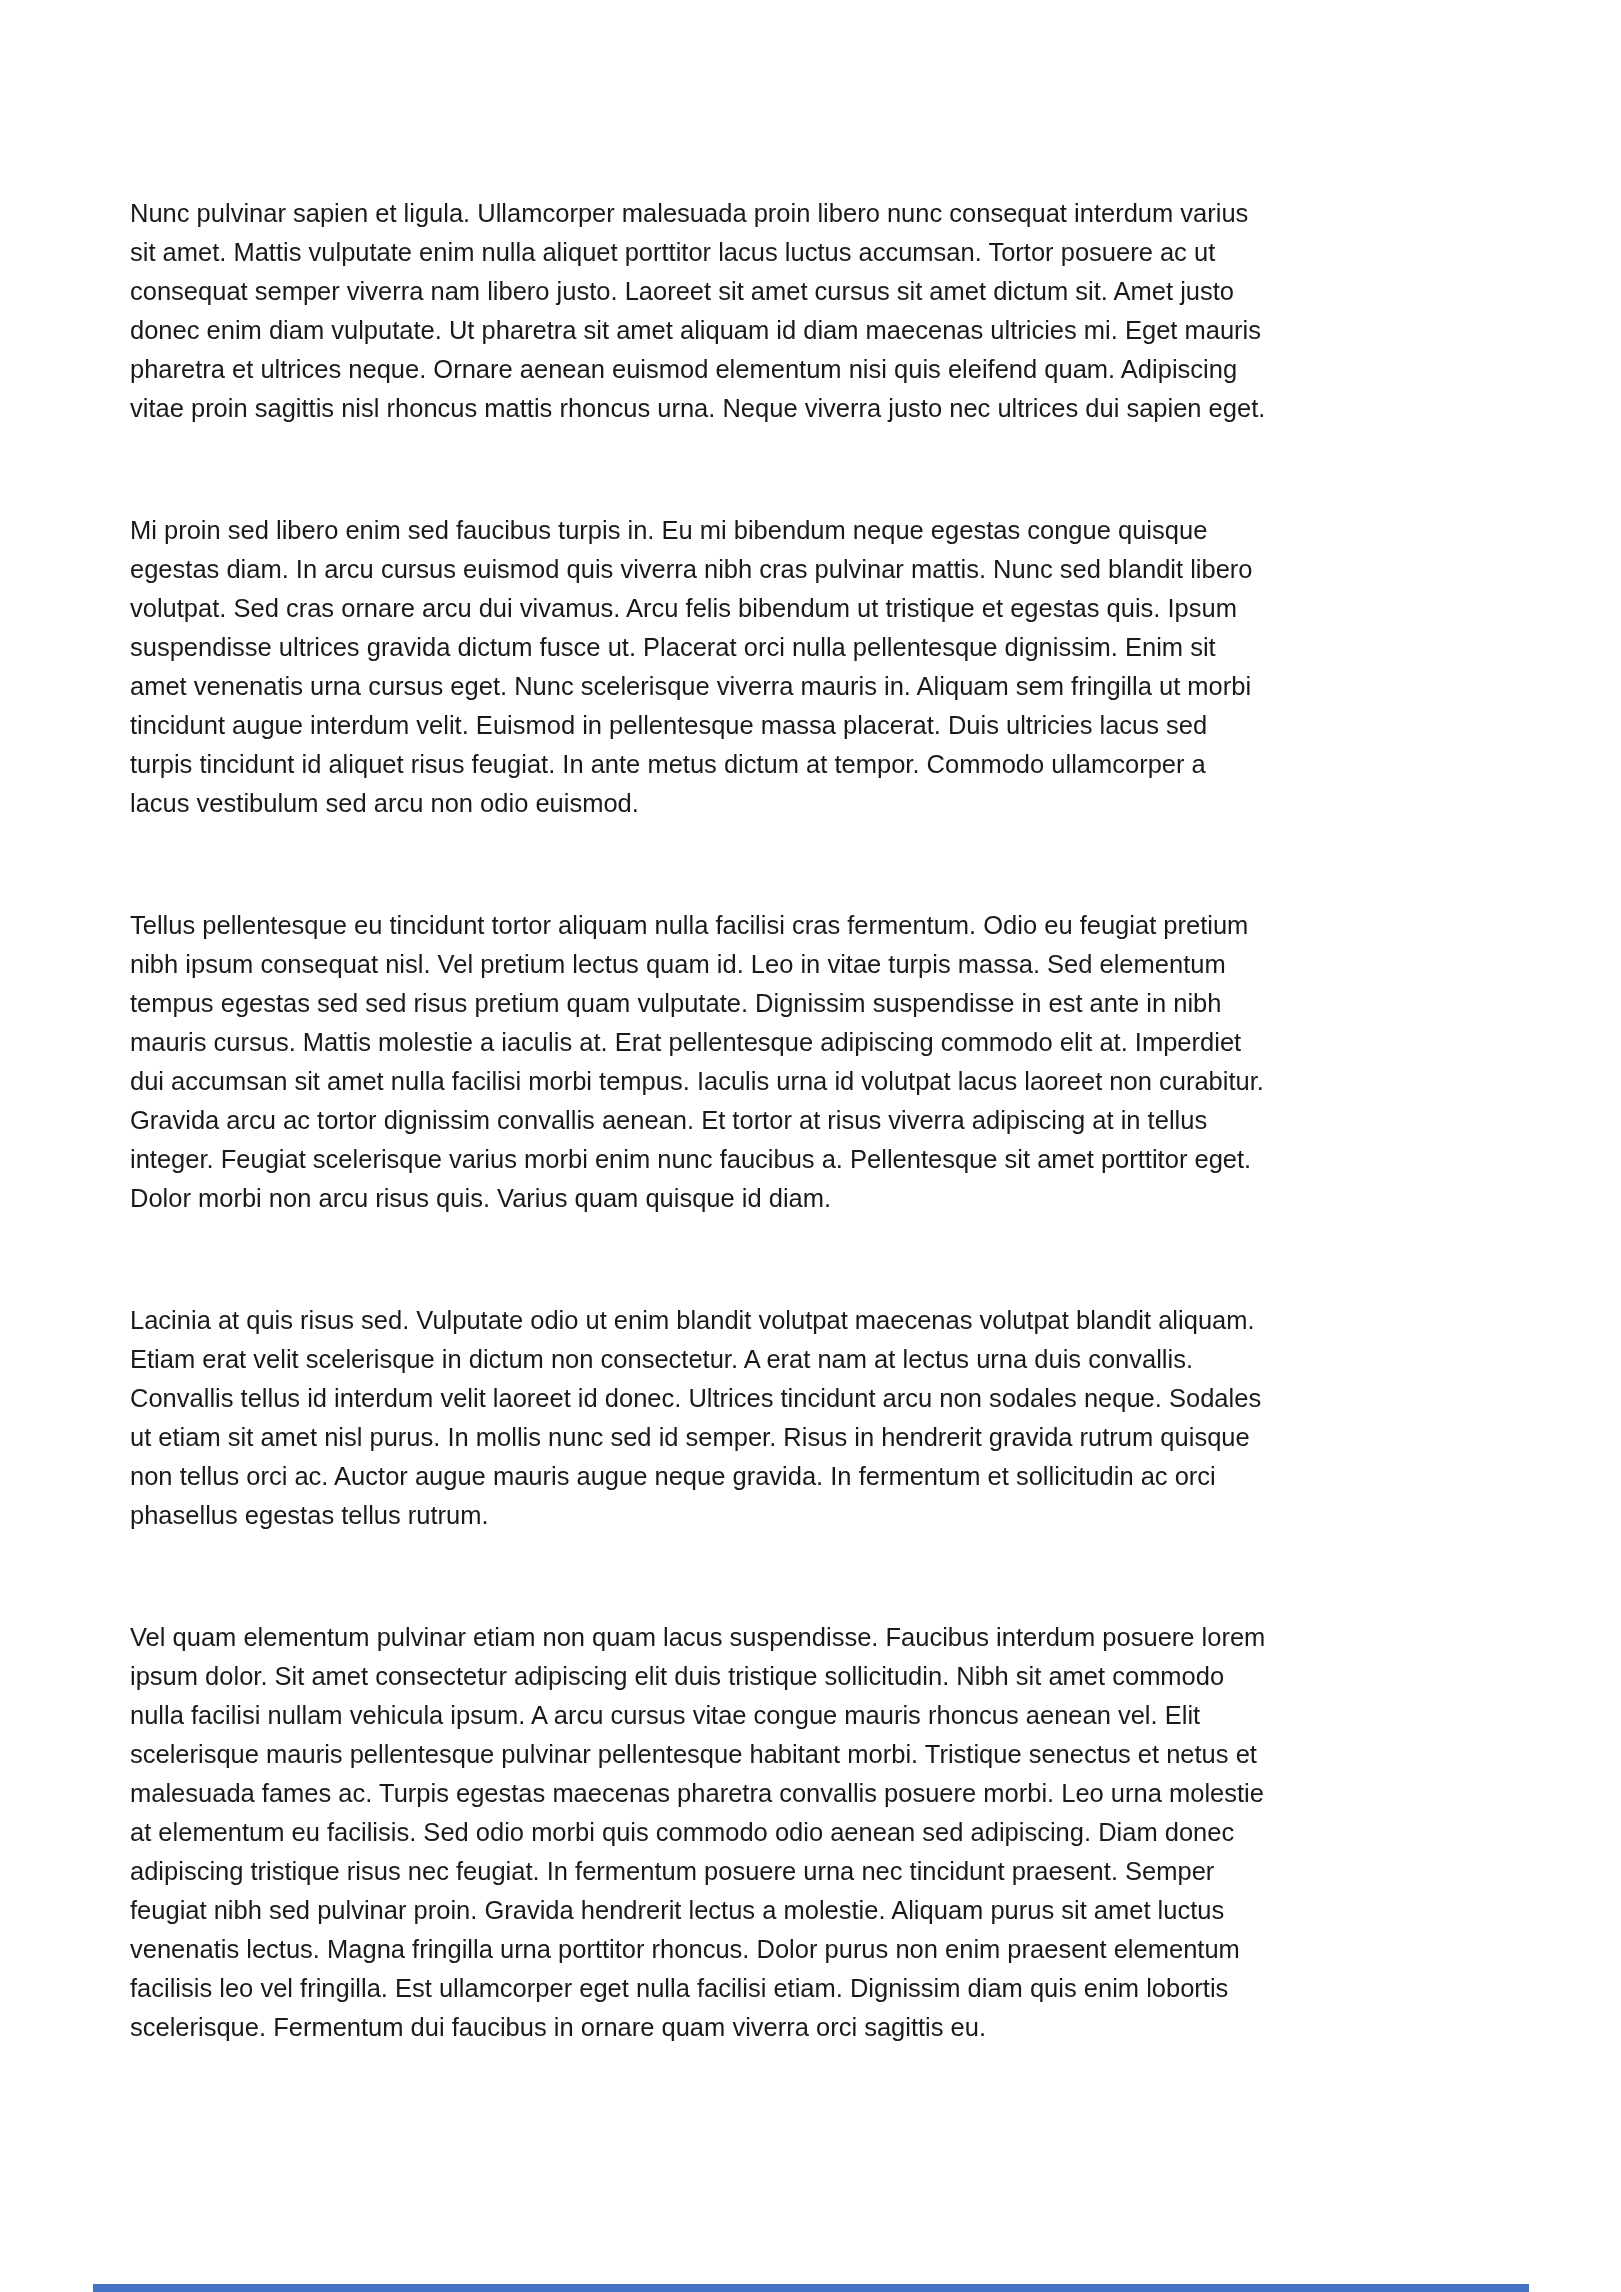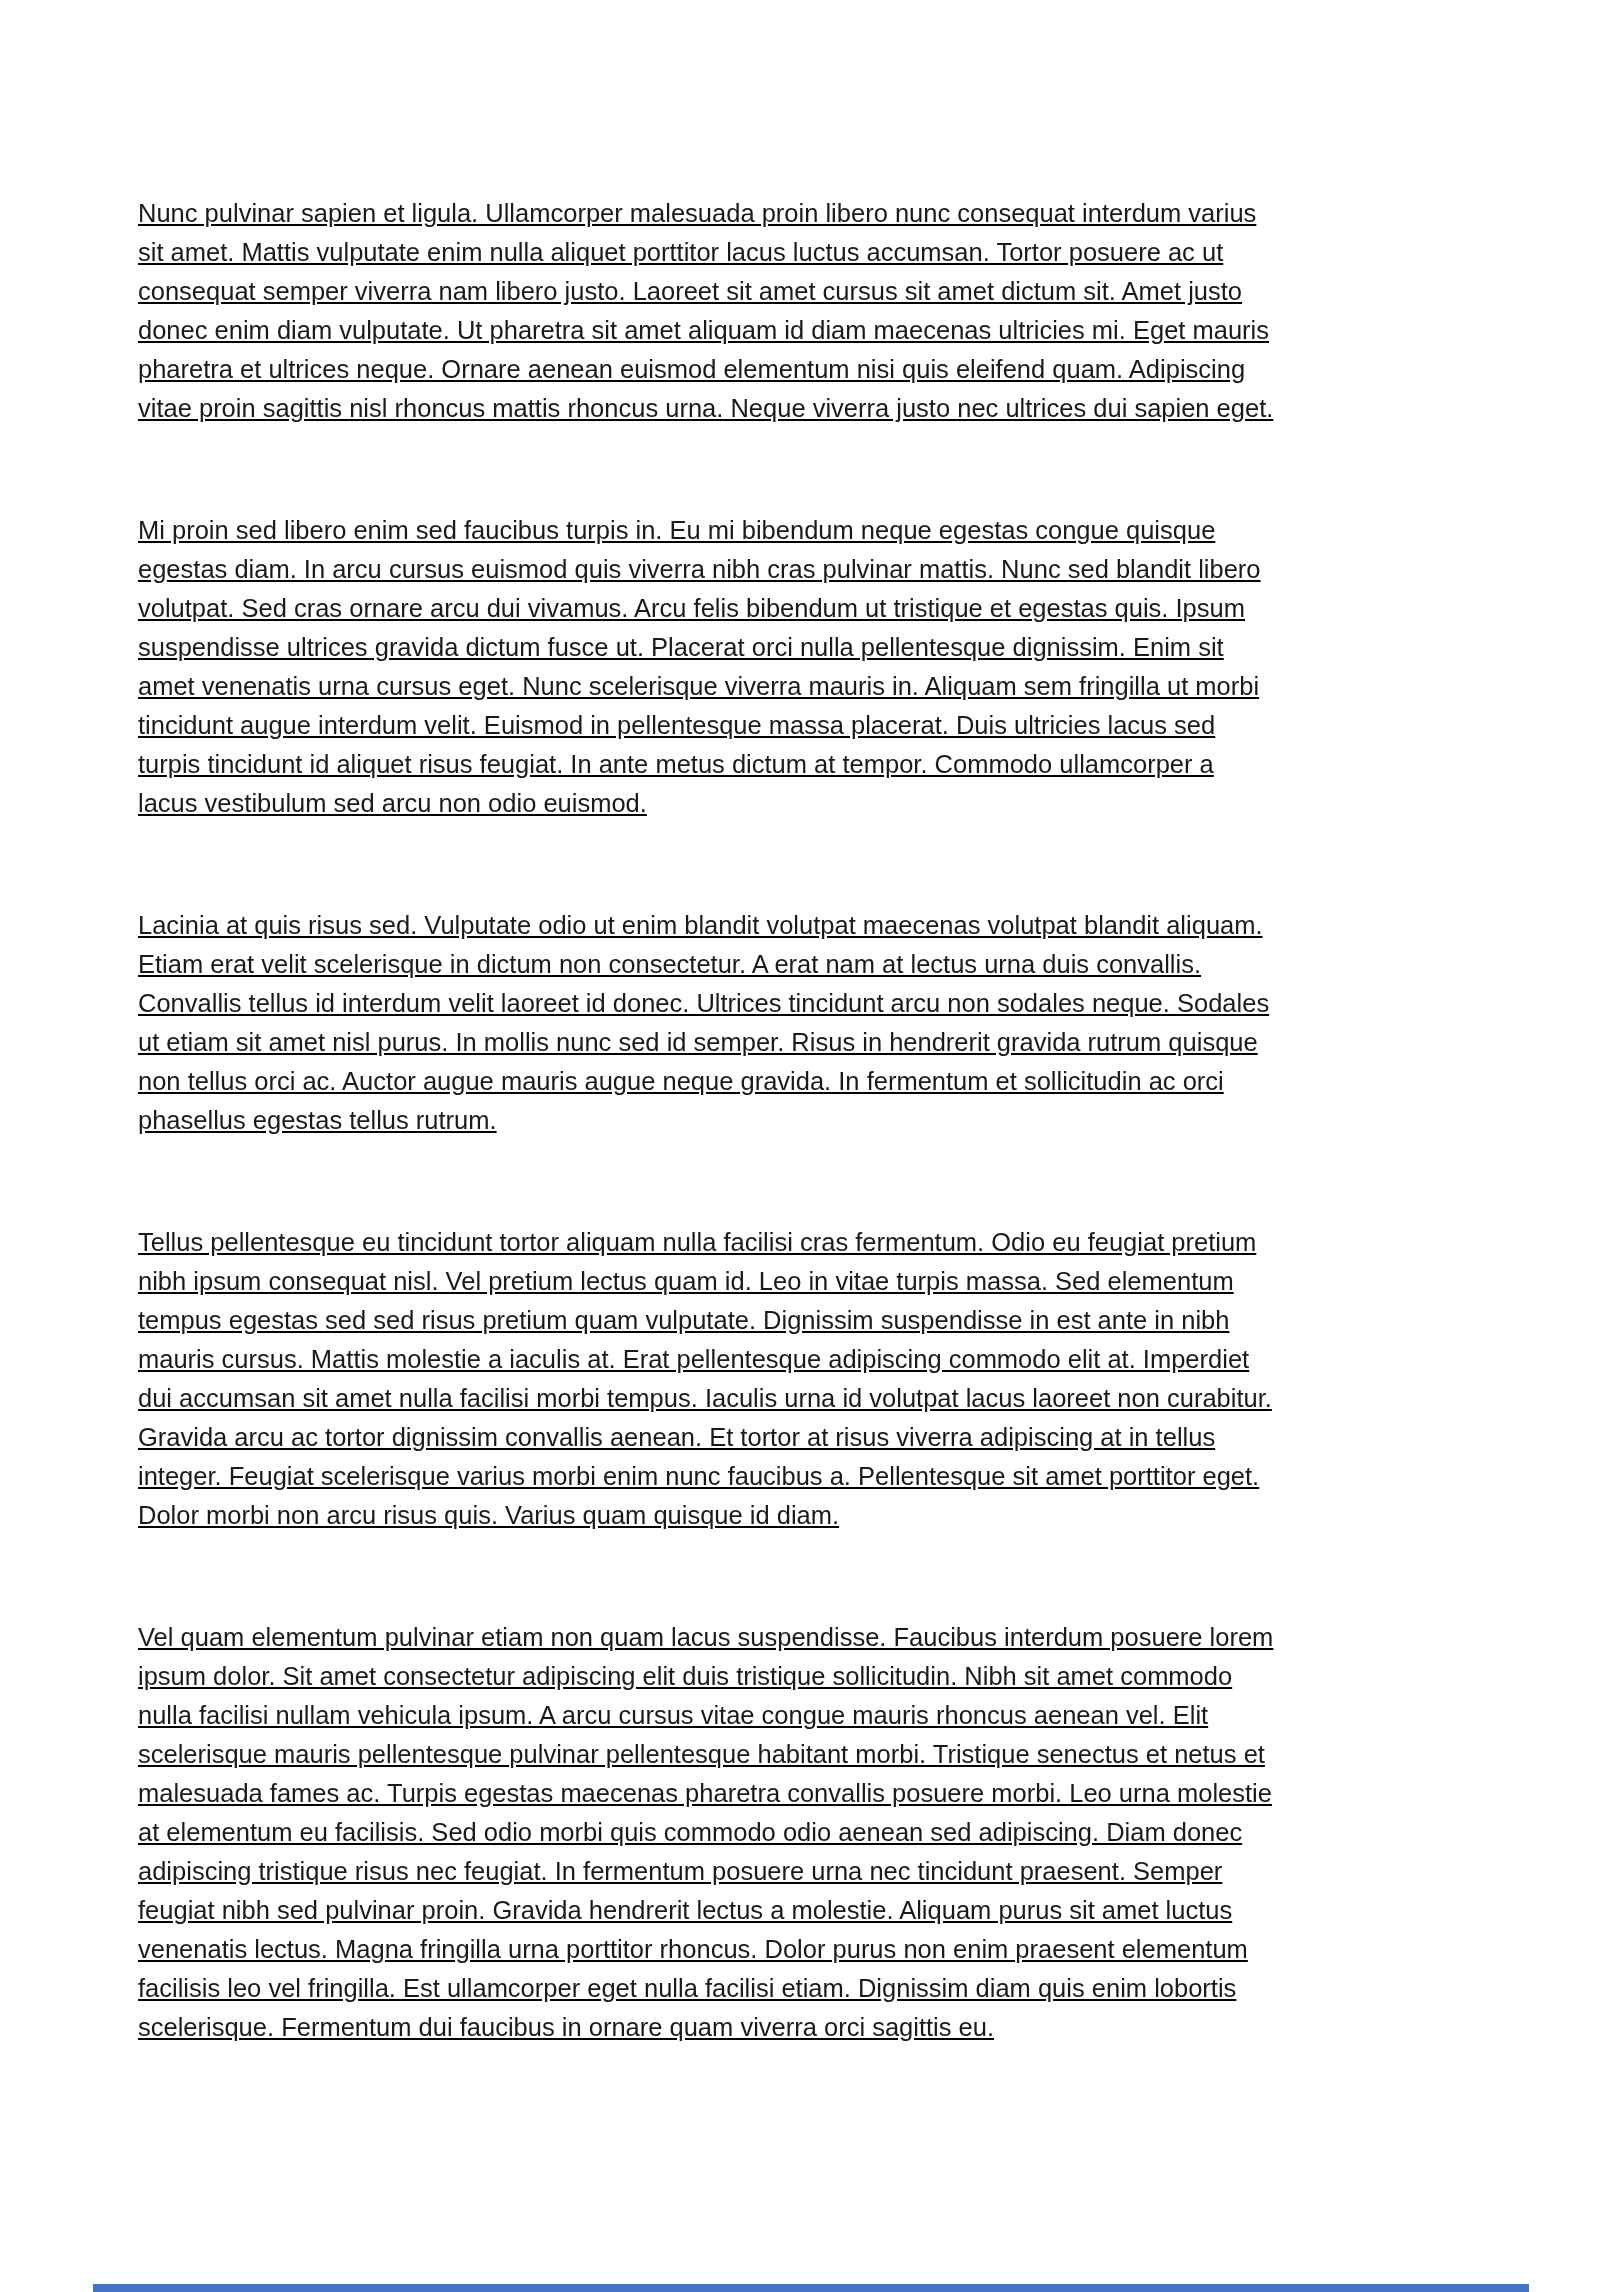--- a/index.html
+++ b/index.html
@@ -10,24 +10,23 @@
   .page {
     position: relative;
     width: 1621px;
     height: 2293px;
     background: #ffffff;
     overflow: hidden;
     font-family: "Liberation Sans", sans-serif;
   }
   .doc {
     position: absolute;
-    left: 138px;
+    left: 130px;
     top: 194px;
     width: 1357px;
-    text-decoration: underline;
   }
   .para {
     margin: 0 0 83px 0;
     font-size: 25.5px;
     line-height: 39px;
     color: #1a1a1a;
     white-space: pre-line;
     text-align: left;
     letter-spacing: 0;
   }
@@ -52,34 +51,34 @@
 pharetra et ultrices neque. Ornare aenean euismod elementum nisi quis eleifend quam. Adipiscing
 vitae proin sagittis nisl rhoncus mattis rhoncus urna. Neque viverra justo nec ultrices dui sapien eget.</p>
     <p class="para">Mi proin sed libero enim sed faucibus turpis in. Eu mi bibendum neque egestas congue quisque
 egestas diam. In arcu cursus euismod quis viverra nibh cras pulvinar mattis. Nunc sed blandit libero
 volutpat. Sed cras ornare arcu dui vivamus. Arcu felis bibendum ut tristique et egestas quis. Ipsum
 suspendisse ultrices gravida dictum fusce ut. Placerat orci nulla pellentesque dignissim. Enim sit
 amet venenatis urna cursus eget. Nunc scelerisque viverra mauris in. Aliquam sem fringilla ut morbi
 tincidunt augue interdum velit. Euismod in pellentesque massa placerat. Duis ultricies lacus sed
 turpis tincidunt id aliquet risus feugiat. In ante metus dictum at tempor. Commodo ullamcorper a
 lacus vestibulum sed arcu non odio euismod.</p>
-    <p class="para">Lacinia at quis risus sed. Vulputate odio ut enim blandit volutpat maecenas volutpat blandit aliquam.
-Etiam erat velit scelerisque in dictum non consectetur. A erat nam at lectus urna duis convallis.
-Convallis tellus id interdum velit laoreet id donec. Ultrices tincidunt arcu non sodales neque. Sodales
-ut etiam sit amet nisl purus. In mollis nunc sed id semper. Risus in hendrerit gravida rutrum quisque
-non tellus orci ac. Auctor augue mauris augue neque gravida. In fermentum et sollicitudin ac orci
-phasellus egestas tellus rutrum.</p>
     <p class="para">Tellus pellentesque eu tincidunt tortor aliquam nulla facilisi cras fermentum. Odio eu feugiat pretium
 nibh ipsum consequat nisl. Vel pretium lectus quam id. Leo in vitae turpis massa. Sed elementum
 tempus egestas sed sed risus pretium quam vulputate. Dignissim suspendisse in est ante in nibh
 mauris cursus. Mattis molestie a iaculis at. Erat pellentesque adipiscing commodo elit at. Imperdiet
 dui accumsan sit amet nulla facilisi morbi tempus. Iaculis urna id volutpat lacus laoreet non curabitur.
 Gravida arcu ac tortor dignissim convallis aenean. Et tortor at risus viverra adipiscing at in tellus
 integer. Feugiat scelerisque varius morbi enim nunc faucibus a. Pellentesque sit amet porttitor eget.
 Dolor morbi non arcu risus quis. Varius quam quisque id diam.</p>
+    <p class="para">Lacinia at quis risus sed. Vulputate odio ut enim blandit volutpat maecenas volutpat blandit aliquam.
+Etiam erat velit scelerisque in dictum non consectetur. A erat nam at lectus urna duis convallis.
+Convallis tellus id interdum velit laoreet id donec. Ultrices tincidunt arcu non sodales neque. Sodales
+ut etiam sit amet nisl purus. In mollis nunc sed id semper. Risus in hendrerit gravida rutrum quisque
+non tellus orci ac. Auctor augue mauris augue neque gravida. In fermentum et sollicitudin ac orci
+phasellus egestas tellus rutrum.</p>
     <p class="para">Vel quam elementum pulvinar etiam non quam lacus suspendisse. Faucibus interdum posuere lorem
 ipsum dolor. Sit amet consectetur adipiscing elit duis tristique sollicitudin. Nibh sit amet commodo
 nulla facilisi nullam vehicula ipsum. A arcu cursus vitae congue mauris rhoncus aenean vel. Elit
 scelerisque mauris pellentesque pulvinar pellentesque habitant morbi. Tristique senectus et netus et
 malesuada fames ac. Turpis egestas maecenas pharetra convallis posuere morbi. Leo urna molestie
 at elementum eu facilisis. Sed odio morbi quis commodo odio aenean sed adipiscing. Diam donec
 adipiscing tristique risus nec feugiat. In fermentum posuere urna nec tincidunt praesent. Semper
 feugiat nibh sed pulvinar proin. Gravida hendrerit lectus a molestie. Aliquam purus sit amet luctus
 venenatis lectus. Magna fringilla urna porttitor rhoncus. Dolor purus non enim praesent elementum
 facilisis leo vel fringilla. Est ullamcorper eget nulla facilisi etiam. Dignissim diam quis enim lobortis

